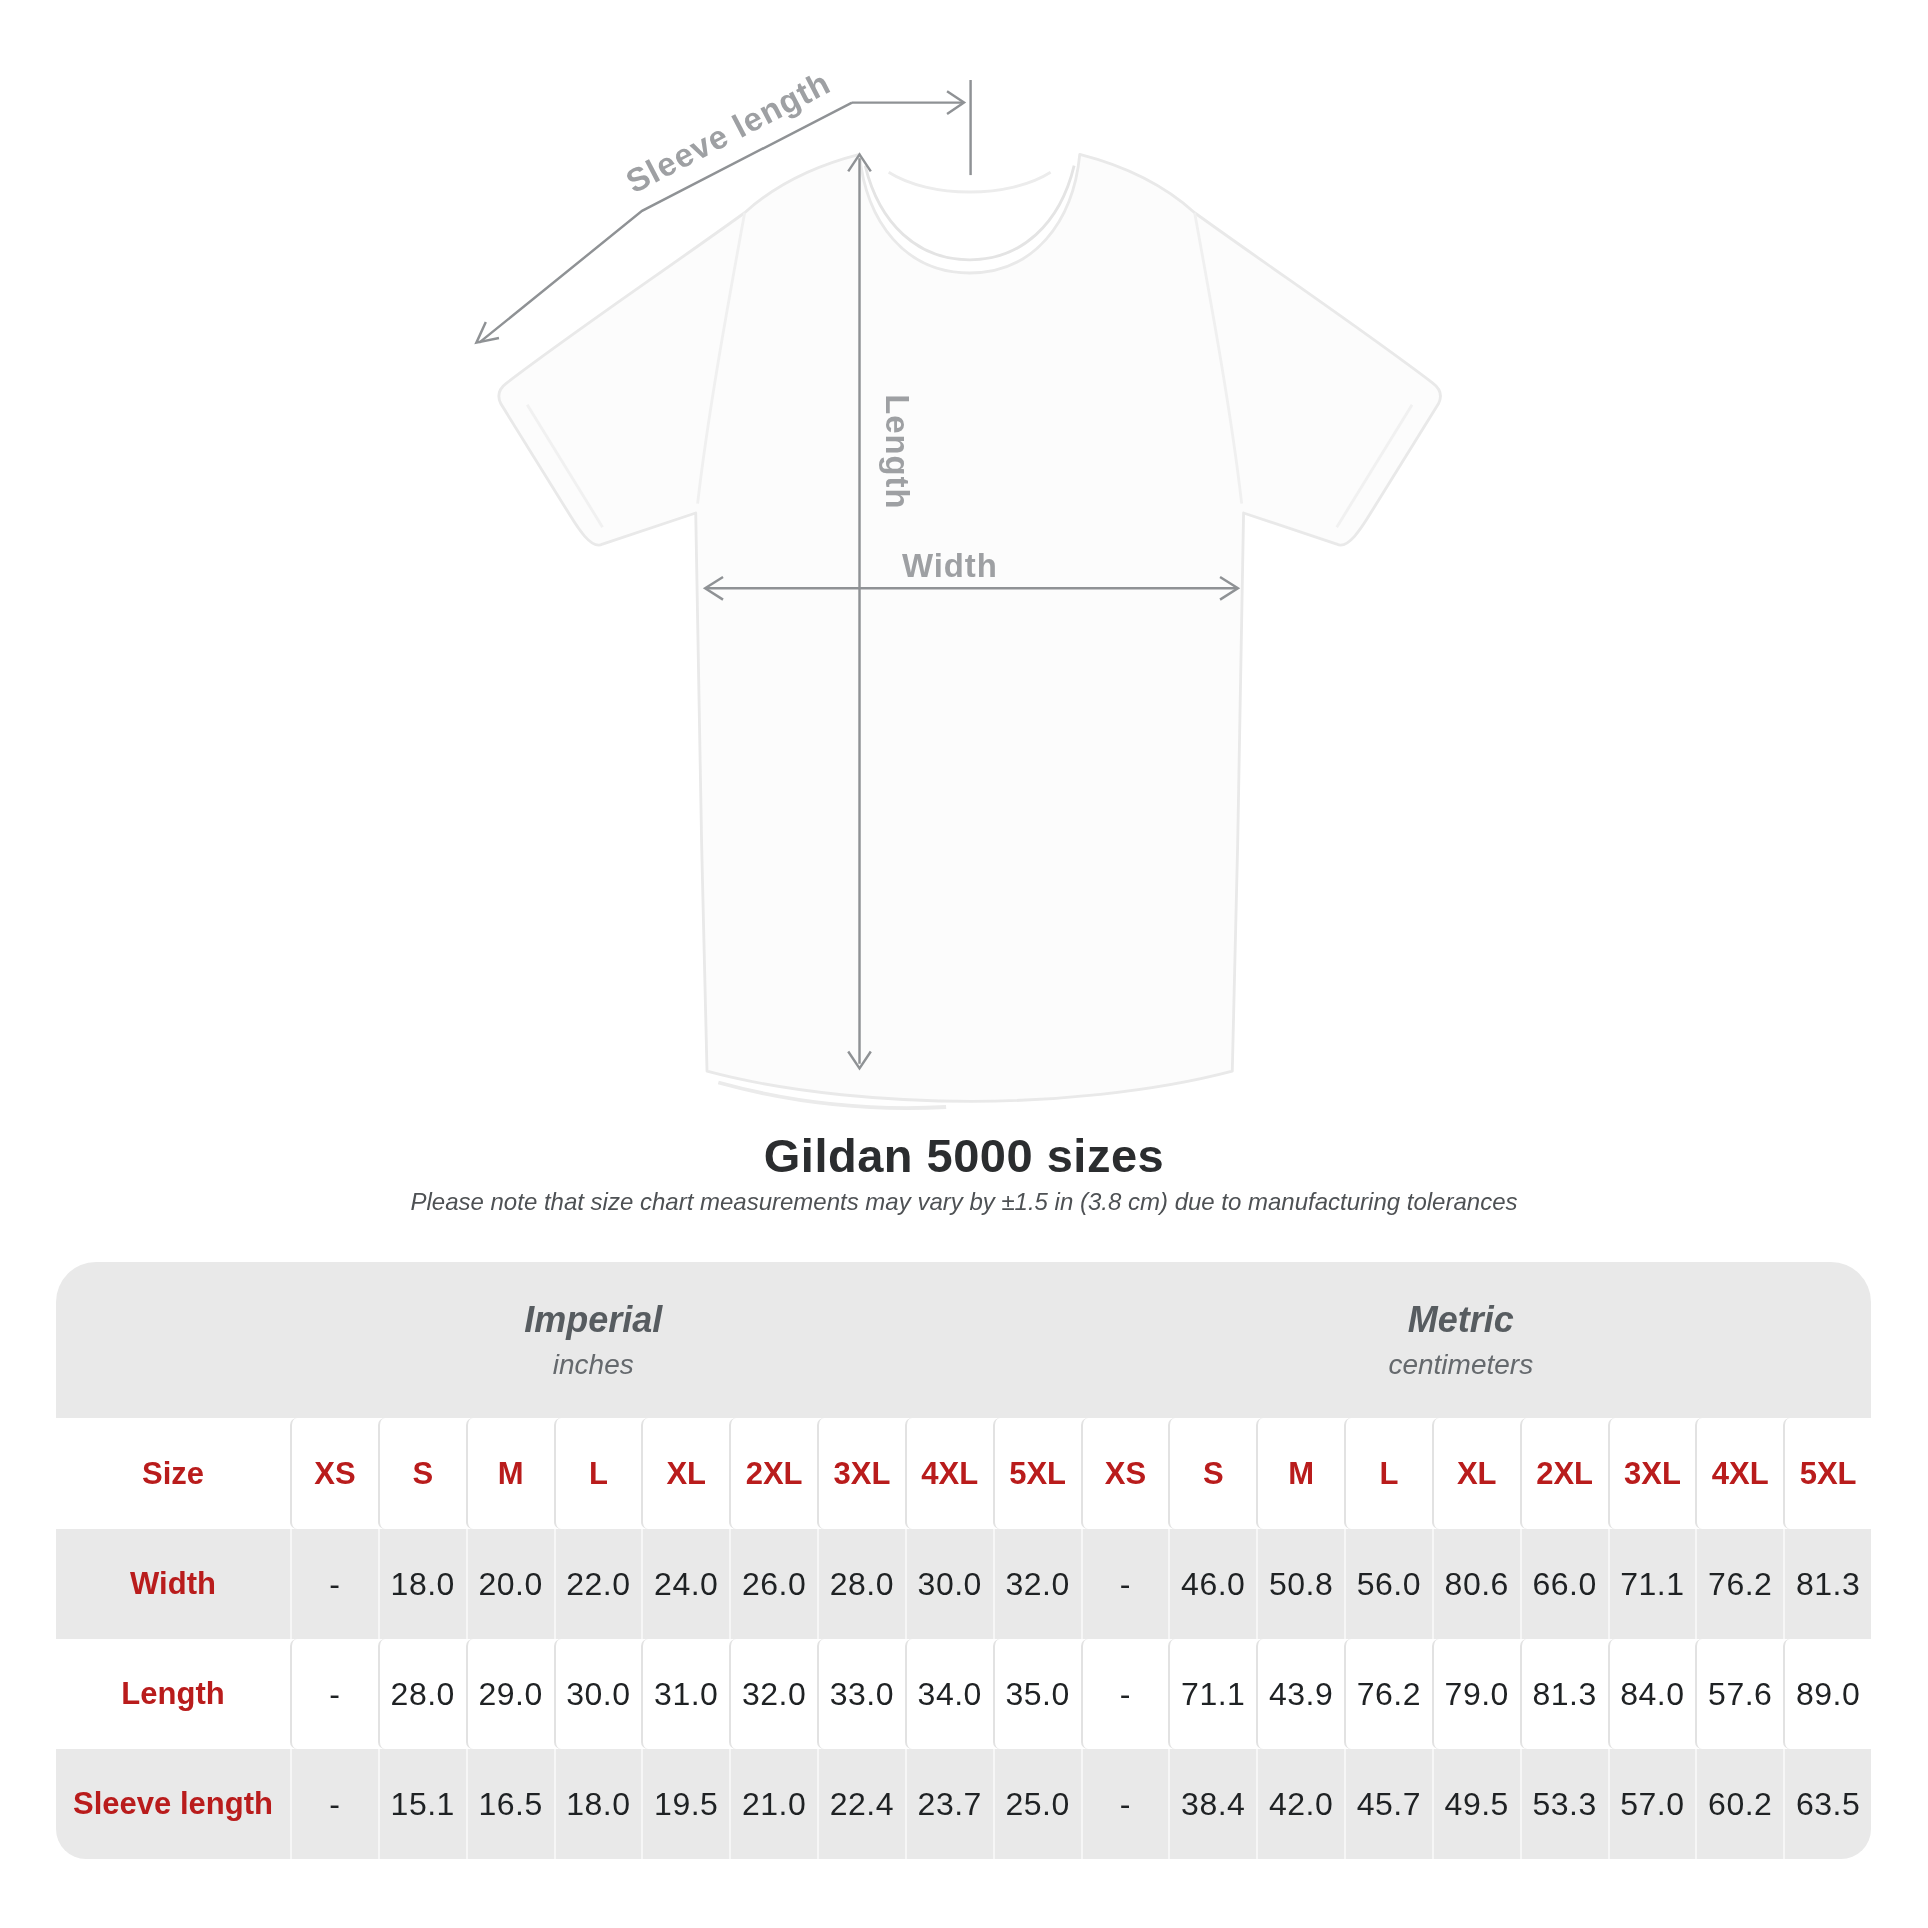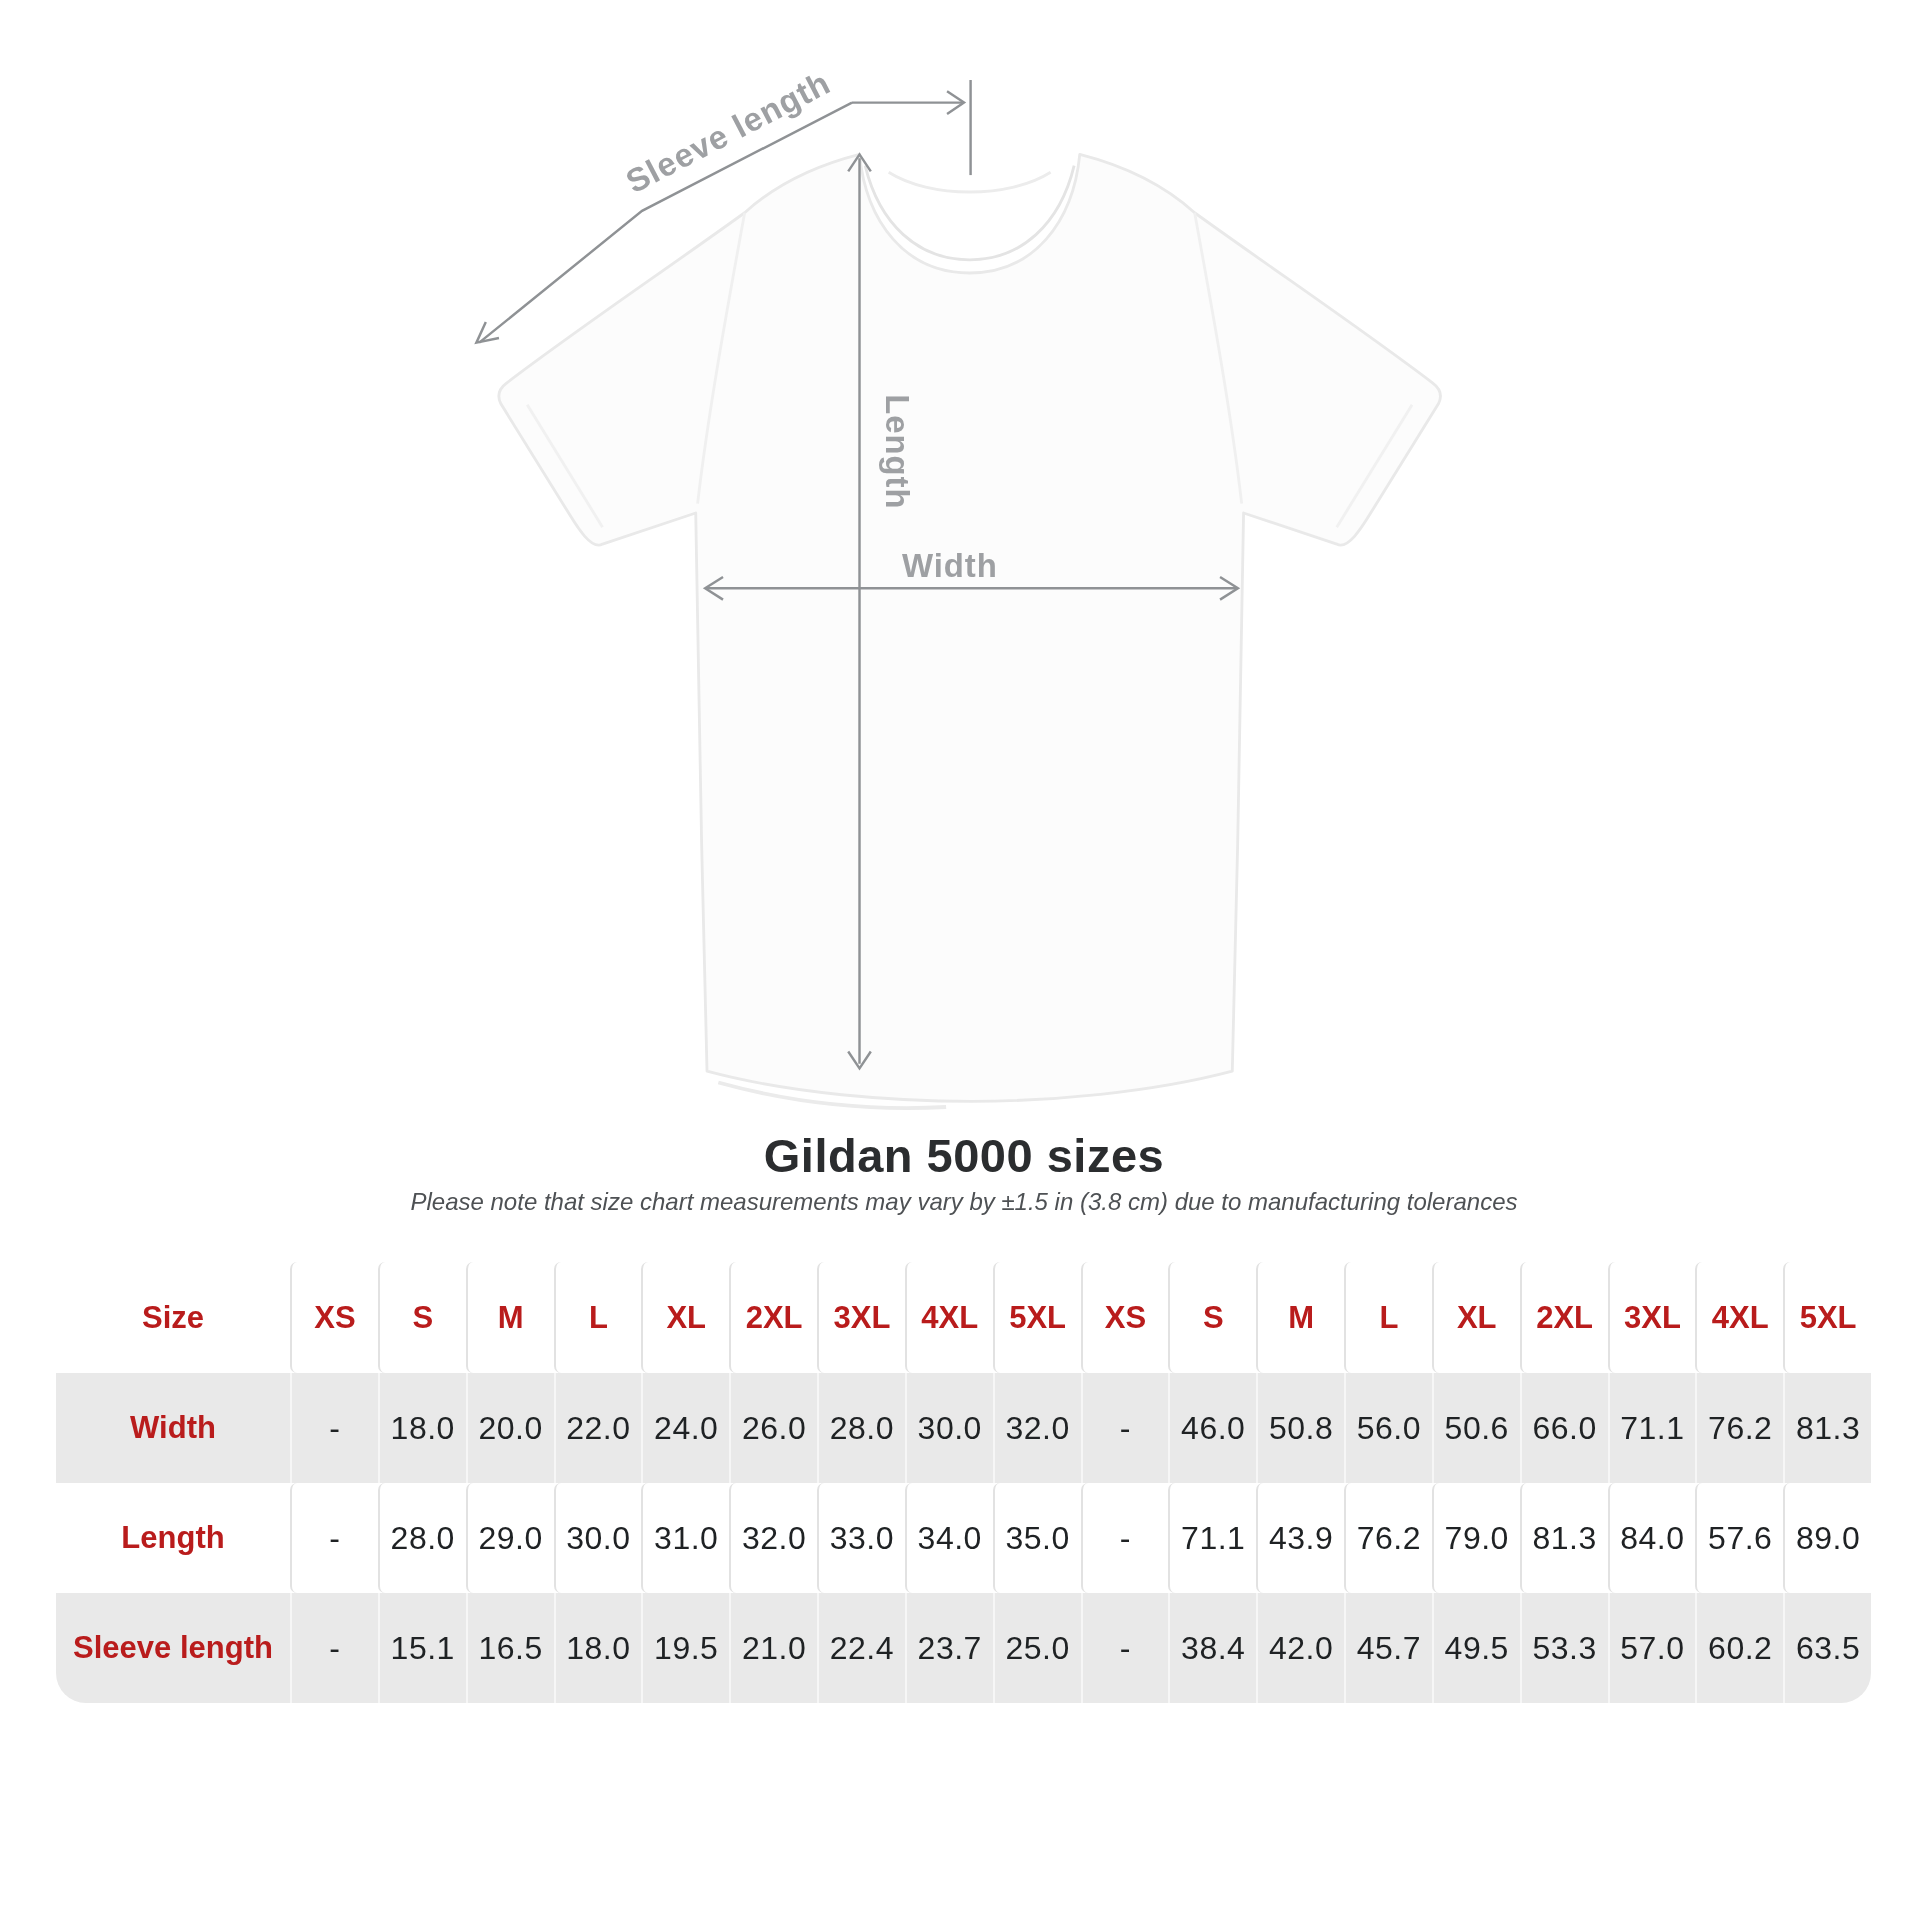--- a/index.html
+++ b/index.html
@@ -94,20 +94,30 @@
       <text transform="translate(779,151) rotate(-27.5)" text-anchor="middle">Sleeve length</text>
       <text transform="translate(941,480) rotate(90)" text-anchor="middle">Length</text>
       <text x="1009" y="613" text-anchor="middle">Width</text>
     </g>
   </svg>
 
   <h1 class="page-title">Gildan 5000 sizes</h1>
   <p class="tolerance-note">Please note that size chart measurements may vary by ±1.5 in (3.8 cm) due to manufacturing tolerances</p>
 
   <div class="table-wrap">
+    <div class="unit-band">
+      <div class="unit-group imperial">
+        <div class="uname">Imperial</div>
+        <div class="usub">inches</div>
+      </div>
+      <div class="unit-group metric">
+        <div class="uname">Metric</div>
+        <div class="usub">centimeters</div>
+      </div>
+    </div>
     <div class="grid" id="size-grid">
         <div class="cell hd w hrow">Size</div>
         <div class="cell hd w sep hrow">XS</div>
         <div class="cell hd w sep hrow">S</div>
         <div class="cell hd w sep hrow">M</div>
         <div class="cell hd w sep hrow">L</div>
         <div class="cell hd w sep hrow">XL</div>
         <div class="cell hd w sep hrow">2XL</div>
         <div class="cell hd w sep hrow">3XL</div>
         <div class="cell hd w sep hrow">4XL</div>
@@ -128,21 +138,21 @@
         <div class="cell num g sep">22.0</div>
         <div class="cell num g sep">24.0</div>
         <div class="cell num g sep">26.0</div>
         <div class="cell num g sep">28.0</div>
         <div class="cell num g sep">30.0</div>
         <div class="cell num g sep">32.0</div>
         <div class="cell num g sep">-</div>
         <div class="cell num g sep">46.0</div>
         <div class="cell num g sep">50.8</div>
         <div class="cell num g sep">56.0</div>
-        <div class="cell num g sep">50.6</div>
+        <div class="cell num g sep">80.6</div>
         <div class="cell num g sep">66.0</div>
         <div class="cell num g sep">71.1</div>
         <div class="cell num g sep">76.2</div>
         <div class="cell num g sep">81.3</div>
         <div class="cell hd w">Length</div>
         <div class="cell num w sep">-</div>
         <div class="cell num w sep">28.0</div>
         <div class="cell num w sep">29.0</div>
         <div class="cell num w sep">30.0</div>
         <div class="cell num w sep">31.0</div>

